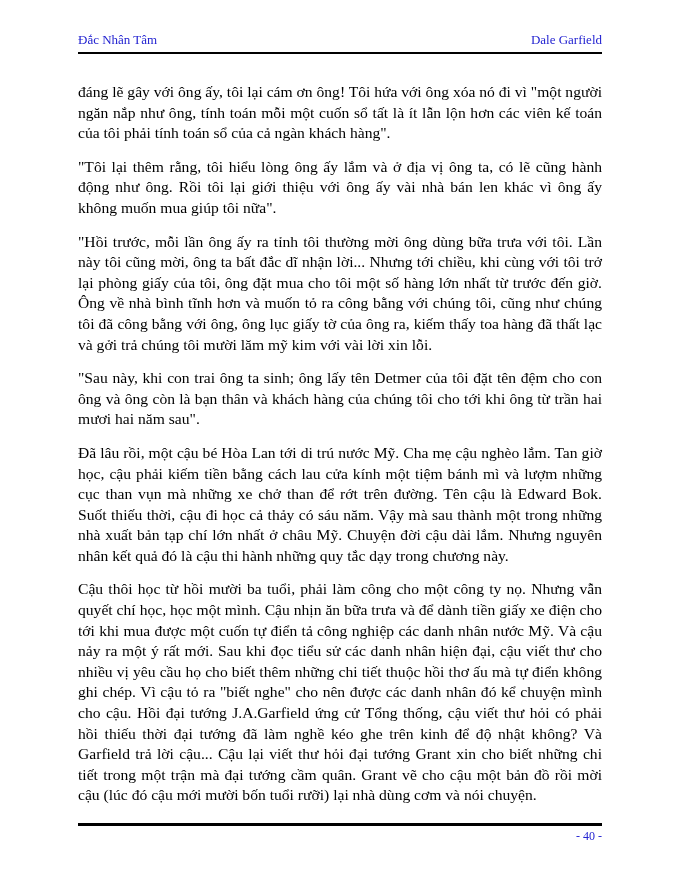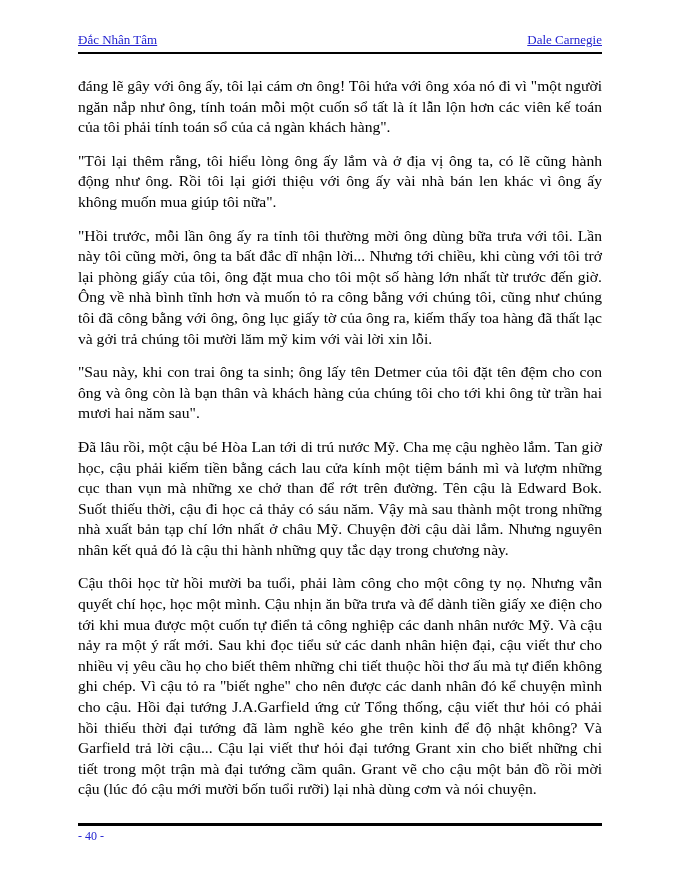--- a/index.html
+++ b/index.html
@@ -24,52 +24,51 @@
     padding: 32px 78px 0 78px;
   }
   .page-header {
     display: flex;
     justify-content: space-between;
     align-items: flex-end;
     font-size: 13px;
     color: #2323d1;
     border-bottom: 2px solid #000000;
     padding-bottom: 4px;
-    text-decoration: underline;
   }
   .page-body {
-    margin-top: 22px;
+    margin-top: 28px;
     font-size: 15.6px;
     line-height: 20.6px;
     text-align: justify;
     text-justify: inter-word;
   }
   .page-body p {
     margin: 0 0 13px 0;
   }
   .page-footer {
     position: absolute;
     left: 78px;
     right: 78px;
     top: 823px;
     border-top: 3px solid #000000;
-    text-align: left;
+    text-align: right;
     padding-top: 3px;
     font-size: 12px;
     color: #2323d1;
   }
 </style>
 </head>
 <body>
 
 <div class="page">
 
   <div class="page-header">
     <span class="header-left">Đắc Nhân Tâm</span>
-    <span class="header-right">Dale Carnegie</span>
+    <span class="header-right">Dale Garfield</span>
   </div>
 
   <div class="page-body">
     <p>đáng lẽ gây với ông ấy, tôi lại cám ơn ông! Tôi hứa với ông xóa nó đi vì "một người ngăn nắp như ông, tính toán mỗi một cuốn sổ tất là ít lẫn lộn hơn các viên kế toán của tôi phải tính toán sổ của cả ngàn khách hàng".</p>
     <p>"Tôi lại thêm rằng, tôi hiểu lòng ông ấy lắm và ở địa vị ông ta, có lẽ cũng hành động như ông. Rồi tôi lại giới thiệu với ông ấy vài nhà bán len khác vì ông ấy không muốn mua giúp tôi nữa".</p>
     <p>"Hồi trước, mỗi lần ông ấy ra tỉnh tôi thường mời ông dùng bữa trưa với tôi. Lần này tôi cũng mời, ông ta bất đắc dĩ nhận lời... Nhưng tới chiều, khi cùng với tôi trở lại phòng giấy của tôi, ông đặt mua cho tôi một số hàng lớn nhất từ trước đến giờ. Ông về nhà bình tĩnh hơn và muốn tỏ ra công bằng với chúng tôi, cũng như chúng tôi đã công bằng với ông, ông lục giấy tờ của ông ra, kiếm thấy toa hàng đã thất lạc và gởi trả chúng tôi mười lăm mỹ kim với vài lời xin lỗi.</p>
     <p>"Sau này, khi con trai ông ta sinh; ông lấy tên Detmer của tôi đặt tên đệm cho con ông và ông còn là bạn thân và khách hàng của chúng tôi cho tới khi ông từ trần hai mươi hai năm sau".</p>
     <p>Đã lâu rồi, một cậu bé Hòa Lan tới di trú nước Mỹ. Cha mẹ cậu nghèo lắm. Tan giờ học, cậu phải kiếm tiền bằng cách lau cửa kính một tiệm bánh mì và lượm những cục than vụn mà những xe chở than để rớt trên đường. Tên cậu là Edward Bok. Suốt thiếu thời, cậu đi học cả thảy có sáu năm. Vậy mà sau thành một trong những nhà xuất bản tạp chí lớn nhất ở châu Mỹ. Chuyện đời cậu dài lắm. Nhưng nguyên nhân kết quả đó là cậu thi hành những quy tắc dạy trong chương này.</p>
     <p>Cậu thôi học từ hồi mười ba tuổi, phải làm công cho một công ty nọ. Nhưng vẫn quyết chí học, học một mình. Cậu nhịn ăn bữa trưa và để dành tiền giấy xe điện cho tới khi mua được một cuốn tự điển tả công nghiệp các danh nhân nước Mỹ. Và cậu nảy ra một ý rất mới. Sau khi đọc tiểu sử các danh nhân hiện đại, cậu viết thư cho nhiều vị yêu cầu họ cho biết thêm những chi tiết thuộc hồi thơ ấu mà tự điển không ghi chép. Vì cậu tỏ ra "biết nghe" cho nên được các danh nhân đó kể chuyện mình cho cậu. Hồi đại tướng J.A.Garfield ứng cử Tổng thống, cậu viết thư hỏi có phải hồi thiếu thời đại tướng đã làm nghề kéo ghe trên kinh để độ nhật không? Và Garfield trả lời cậu... Cậu lại viết thư hỏi đại tướng Grant xin cho biết những chi tiết trong một trận mà đại tướng cầm quân. Grant vẽ cho cậu một bản đồ rồi mời cậu (lúc đó cậu mới mười bốn tuổi rưỡi) lại nhà dùng cơm và nói chuyện.</p>
   </div>

